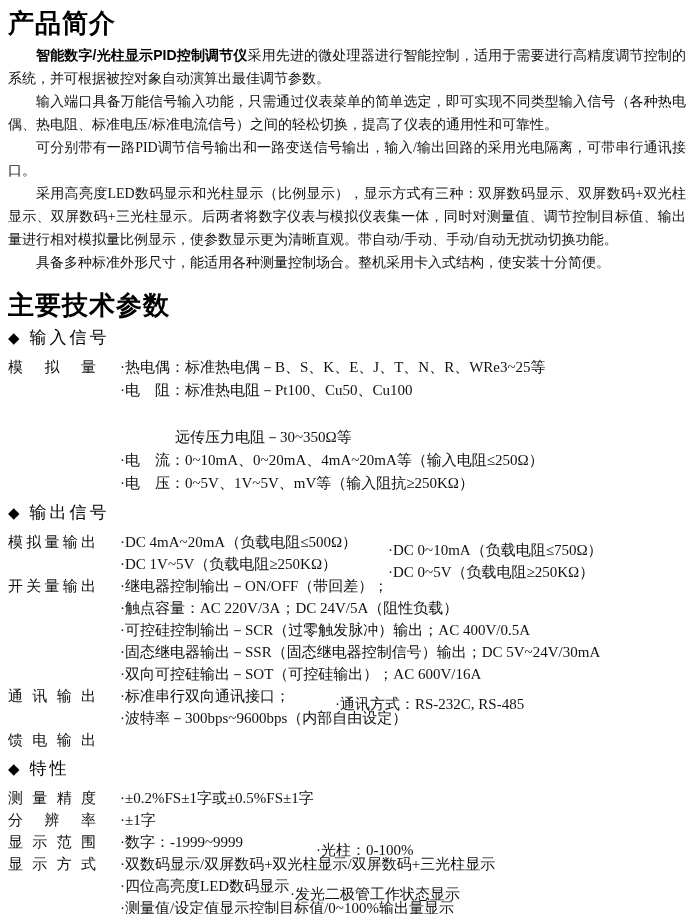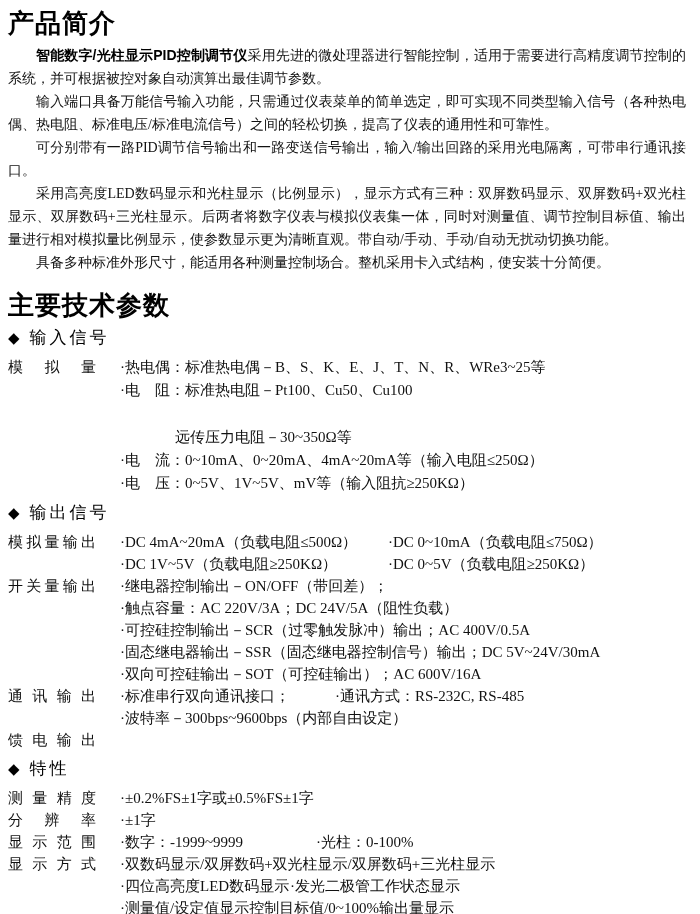--- a/index.html
+++ b/index.html
@@ -31,21 +31,21 @@
   .sec-title .txt { letter-spacing:3px; margin-left:10px; }
   .spec-row { display:flex; align-items:flex-start; font-size:15px; }
   .spec-label {
     flex:0 0 88px; width:88px;
     text-align:justify; text-align-last:justify;
   }
   .spec-content { flex:1; margin-left:24px; }
   .spec-line { position:relative; white-space:nowrap; }
   .sec-lg .spec-label, .sec-lg .spec-line { line-height:23px; }
   .sec-md .spec-label, .sec-md .spec-line { line-height:22px; }
-  .c2 { position:absolute; top:0; }
+  .c2 { position:absolute; top:8px; }
   .l268 { left:268px; } .l215 { left:215px; }
   .l180 { left:180px;margin-left:16px; } .l170 { left:170px; }
   .indent55 { padding-left:55px;margin-top:24px; }
 </style>
 </head>
 <body>
 
 <h1 class="doc-title">产品简介</h1>
 
 <div class="intro">

